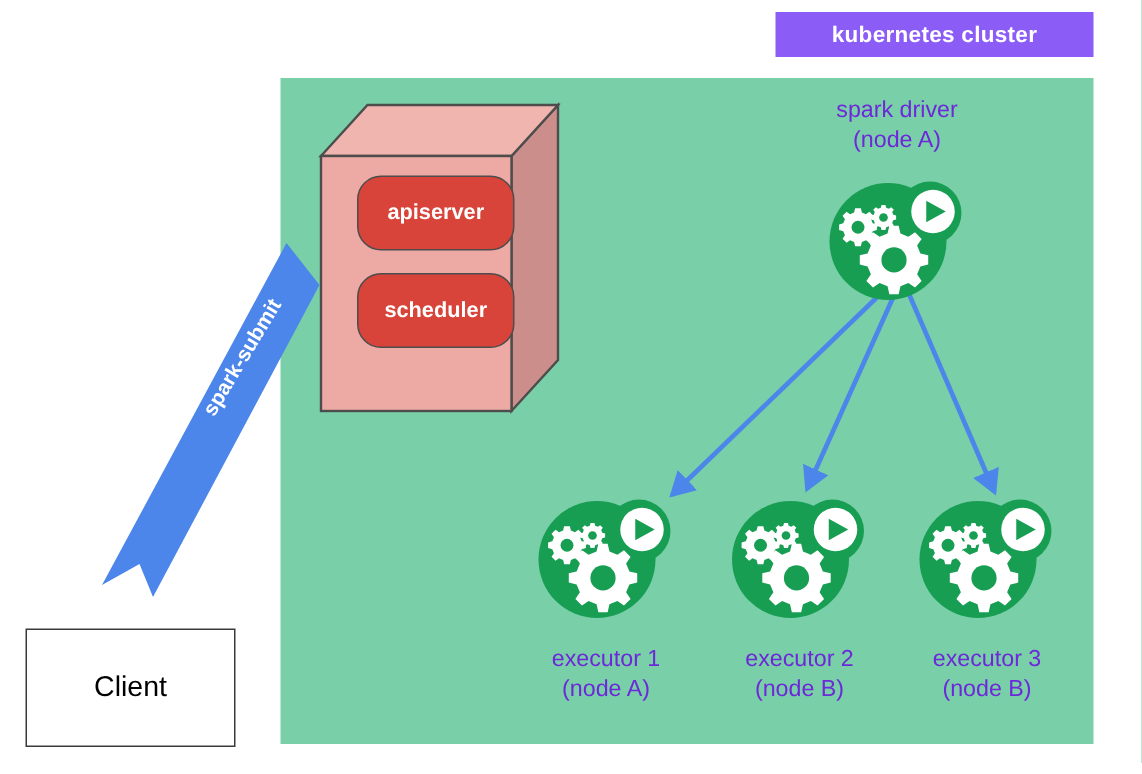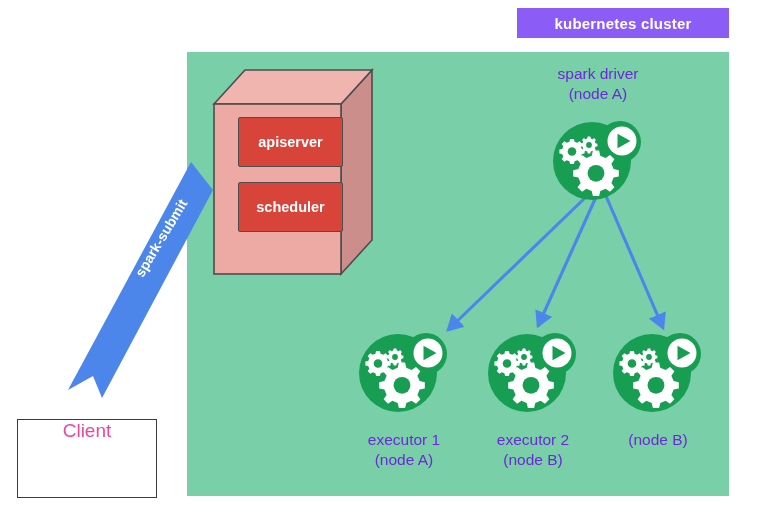--- a/index.html
+++ b/index.html
@@ -35,21 +35,21 @@
 
   
   .cube{position:absolute;left:210px;top:62px;width:165px;height:216px;}
   .cube svg{position:absolute;left:0;top:0;}
   .cube-box{
     position:absolute;
     left:28px;
     width:105px;height:50px;
     background:#d8443a;
     border:1.5px solid #4d4d4d;
-    border-radius:2px;
+    border-radius:16px;
     color:#ffffff;
     font-weight:bold;font-size:14.5px;
     display:flex;align-items:center;justify-content:center;
     box-sizing:border-box;
   }
   .cube-box.api{top:55px;}
   .cube-box.sched{top:120px;}
 
   
   .submit-arrow{position:absolute;left:60px;top:160px;width:155px;height:245px;}
@@ -68,22 +68,22 @@
   }
 
   
   .client-box{
     position:absolute;
     left:17px;top:419px;
     width:140px;height:79px;
     background:#ffffff;
     border:1.2px solid #3a3a3a;
     box-sizing:border-box;
-    display:flex;align-items:flex-start;justify-content:center;
-    font-size:19px;color:#ec4899;
+    display:flex;align-items:center;justify-content:center;
+    font-size:19px;color:#000000;
   }
 
   
   .node{position:absolute;width:92px;height:86px;}
   .node svg{position:absolute;left:0;top:0;}
 
   .node-label{
     position:absolute;
     text-align:center;
     font-size:15.5px;
@@ -289,16 +289,17 @@
                  L 3.6,6.8 L 1.8,7.5 L 1.3,9.4 L -1.3,9.4 L -1.8,7.5 L -3.6,6.8 L -5.1,7.9
                  L -6.9,6.1 L -5.8,4.6 L -6.5,2.8 L -8.4,2.3 L -8.4,-0.3 L -6.5,-0.8
                  L -5.8,-2.6 L -6.9,-4.1 L -5.1,-5.9 L -3.6,-4.8 L -1.8,-5.5 Z"></path>
         <circle cx="0" cy="1" r="2.9" fill="#189e53"></circle>
       </g>
       <circle cx="70" cy="24" r="14.5" fill="#ffffff"></circle>
       <polygon points="65.5,16.8 78.5,24 65.5,31.2" fill="#189e53"></polygon>
     </svg>
   </div>
   <div class="node-label" style="left:583px;top:430px;width:150px;">
+    <div>executor 3</div>
     <div>(node B)</div>
   </div>
 
 </div>
 
 </body></html>

